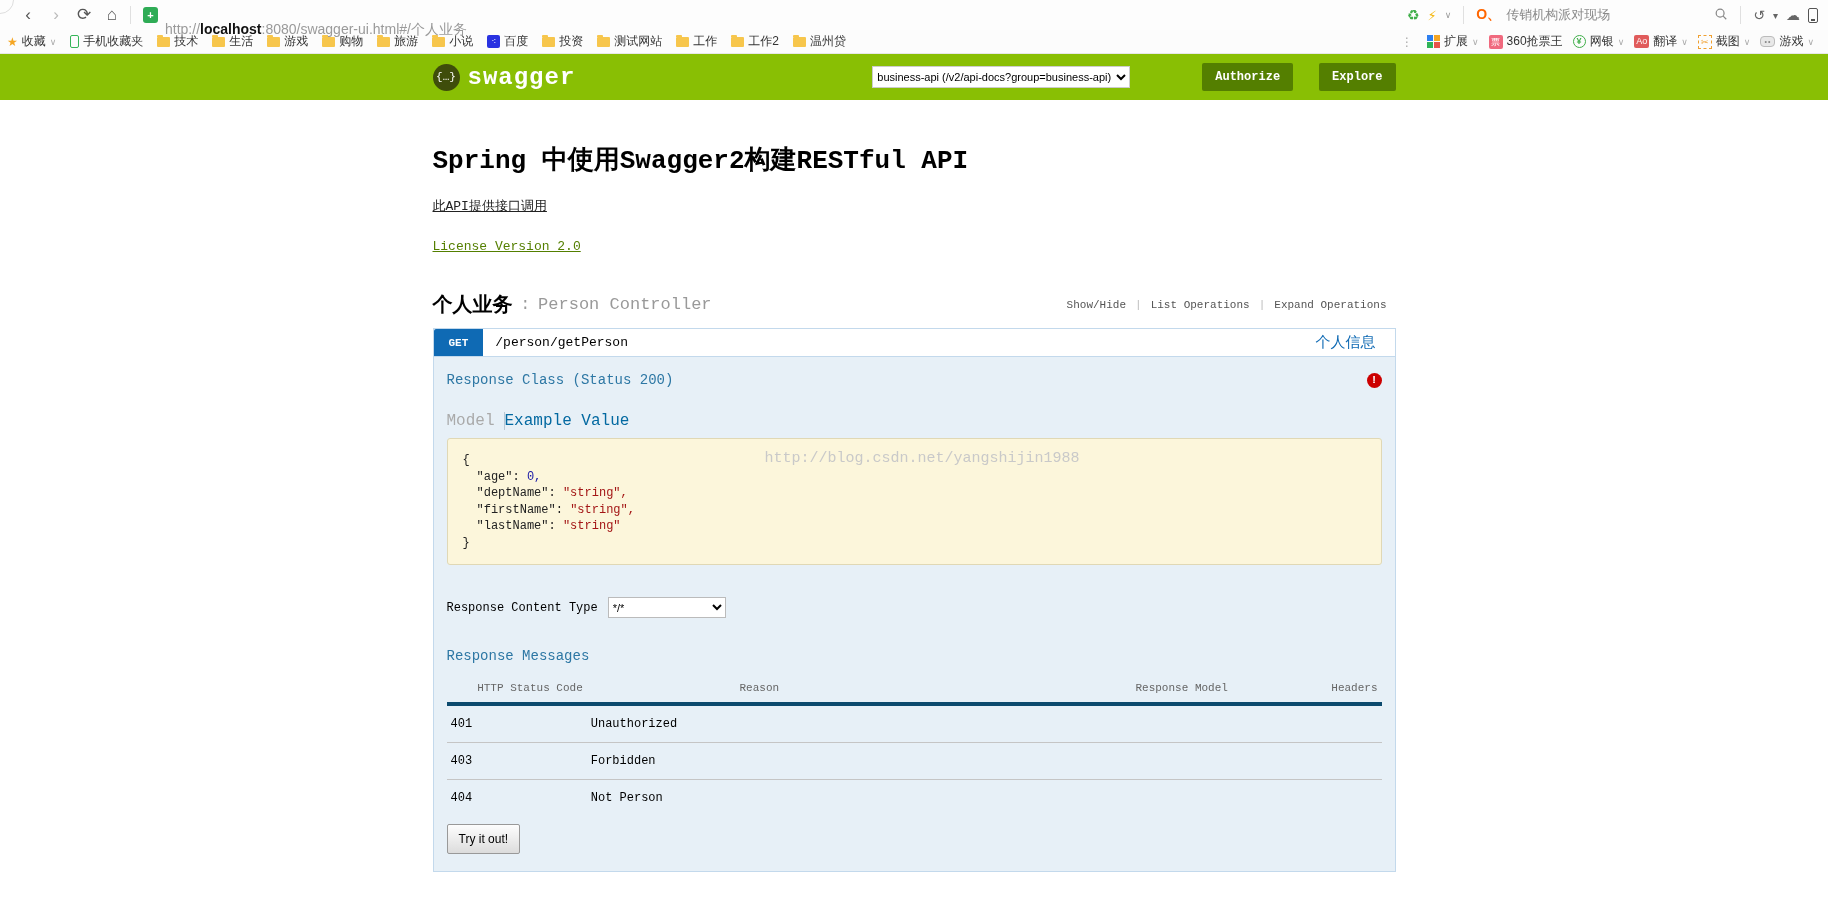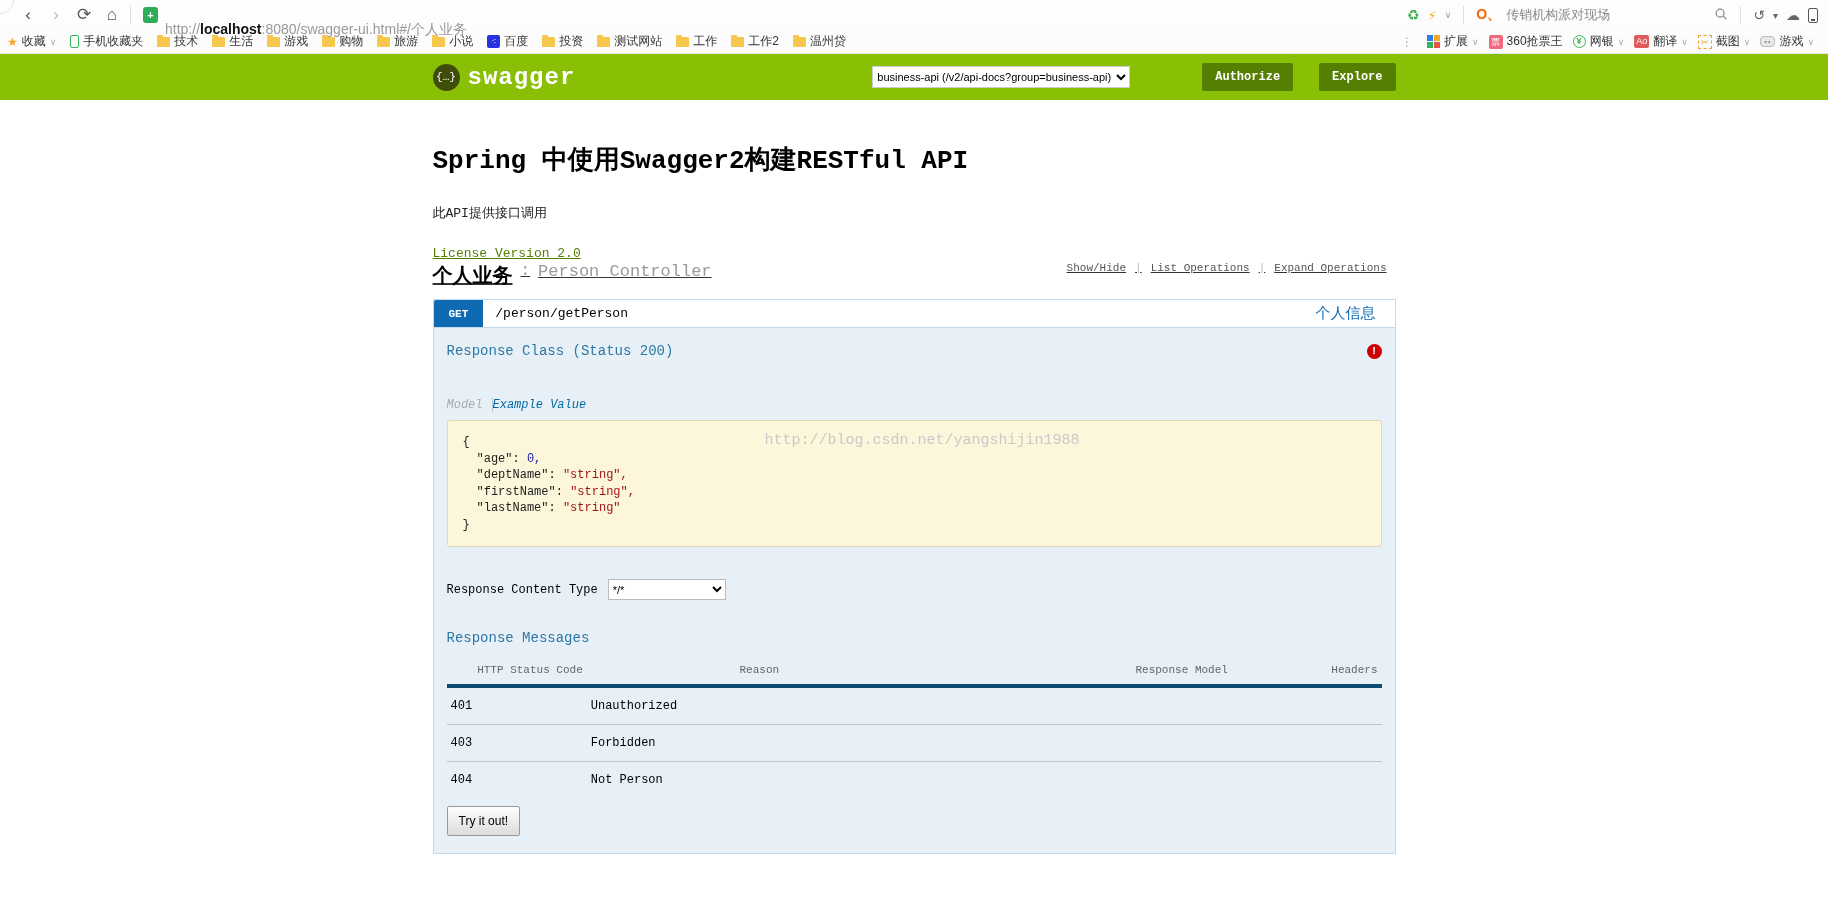--- a/index.html
+++ b/index.html
@@ -56,44 +56,44 @@
   .sw-logo-text { color:#fff; font-weight:bold; font-size:24px; letter-spacing:1px; }
   .sw-right { margin-left:auto; display:flex; align-items:center; }
   .api-select { width:258px; height:22px; font-size:11px; font-family:"Liberation Sans","DejaVu Sans",sans-serif; border:1px solid #ccc; background:#fff; }
   .sw-btn { background:#547f00; color:#fff; font-family:"Liberation Mono","DejaVu Sans Mono",monospace; font-weight:bold; font-size:12px; padding:7px 13px; border:none; border-radius:2px; cursor:pointer; }
   .btn-auth { margin-left:72px; }
   .btn-explore { margin-left:26px; }
 
   
   .page { width:963px; margin:0 auto; color:#333; }
   .page-title { margin-top:42px; font-size:26px; font-weight:bold; color:#000; }
-  .page-sub { margin-top:27px; font-size:13px; color:#222; }
+  .page-sub { margin-top:20px; font-size:13px; color:#222;text-decoration:underline; }
   .license-link { display:inline-block; margin-top:24px; font-size:13px; color:#547f00; text-decoration:underline; cursor:pointer; }
 
-  .section-row { display:flex; align-items:flex-start;text-decoration:underline; }
+  .section-row { margin-top:36px; display:flex; align-items:center; }
   .sec-name { font-size:20px; font-weight:bold; color:#000; }
   .sec-sep { font-size:16px; color:#999; margin:0 8px; }
   .sec-ctrl { font-size:17px; color:#999; }
   .sec-links { margin-left:auto; font-size:11px; color:#555; display:flex; align-items:center; }
   .sec-link { cursor:pointer; padding:0 9px; }
   .sec-bar { color:#bbb; }
 
   .endpoint { margin-top:10px; }
   .ep-heading { display:flex; align-items:center; border:1px solid #c3d9ec; background:#fff; height:29px; }
   .ep-method { background:#0f6ab4; color:#fff; font-size:11px; font-weight:bold; padding:0 15px; height:100%; display:flex; align-items:center; border-radius:2px 0 0 0; cursor:pointer; }
   .ep-path { margin-left:12px; font-size:13px; color:#000; cursor:pointer; }
   .ep-tag { margin-left:auto; margin-right:19px; font-size:15px; color:#0f6ab4; cursor:pointer; }
 
   .ep-panel { background:#e7f0f7; border:1px solid #c3d9ec; border-top:none; padding:15px 13px 17px; }
   .rc-row { display:flex; align-items:center; }
   .blue-h { color:#2d77a4; font-size:14px; }
   .err-ico { margin-left:auto; width:15px; height:15px; border-radius:50%; background:#c00; color:#fff; font-size:11px; font-weight:bold; text-align:center; line-height:15px; cursor:pointer; }
   .ok-text { margin-top:9px; font-size:11px; color:#222; }
 
-  .tabs { margin-top:39px; display:flex; font-size:12px; align-items:center;font-style:italic; }
+  .tabs { margin-top:24px; display:flex; font-size:16px; align-items:center; }
   .tab-model { color:#aaa; padding-right:9px; border-right:1px solid #b9c8d4; cursor:pointer; }
   .tab-example { color:#0369a1; cursor:pointer; }
 
   .code-box { margin-top:8px; background:#fcf6db; border:1px solid #e0d8b5; border-radius:3px; padding:13px 15px; position:relative; min-height:118px; font-size:12px; line-height:16.5px; color:#222; }
   .watermark { position:absolute; top:12px; left:8px; width:100%; text-align:center; color:#c9c9c9; font-size:15px; pointer-events:none; }
   .cl-indent { padding-left:14px; }
   .v-str { color:#a31515; }
   .v-num { color:#1a1aa6; }
 
   .ctype-row { margin-top:32px; display:flex; align-items:center; font-size:12px; color:#000; }

